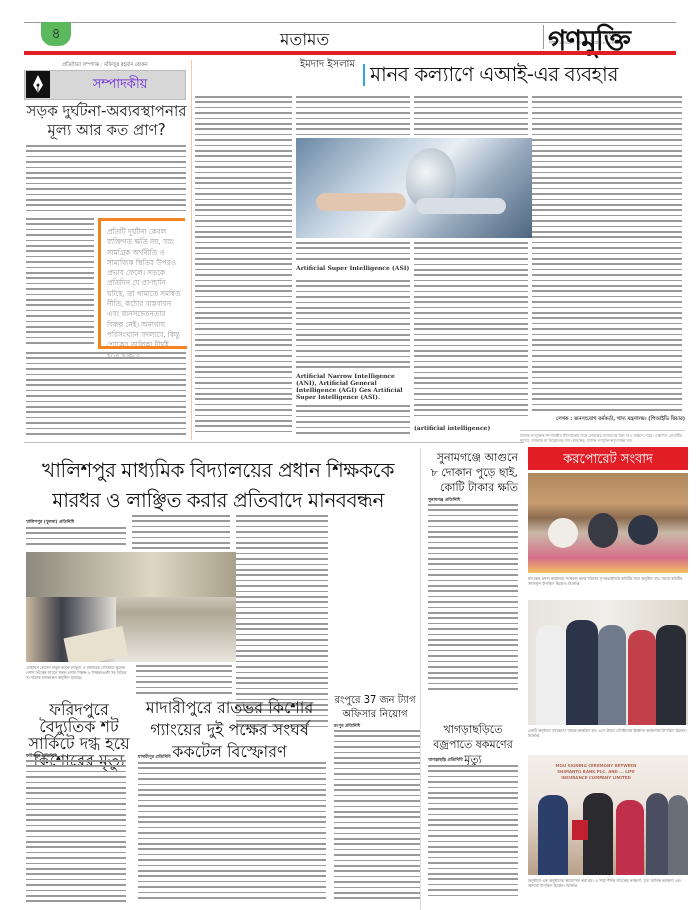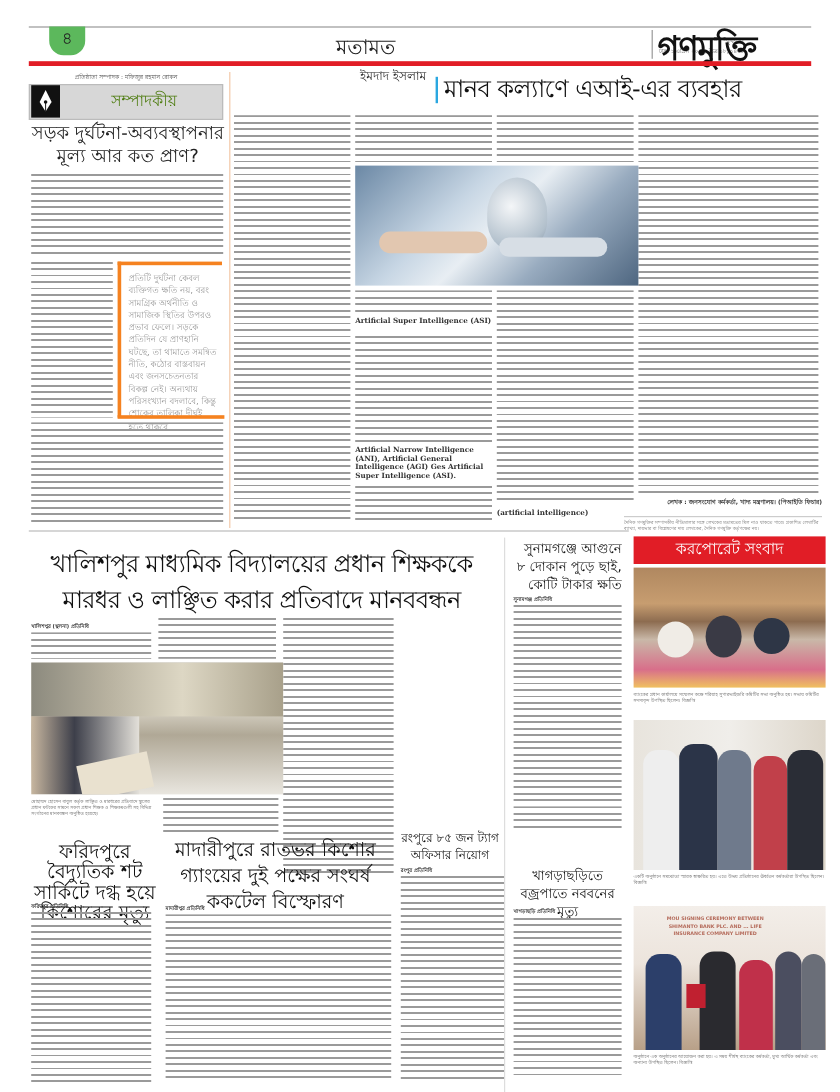--- a/index.html
+++ b/index.html
@@ -10,21 +10,21 @@
 .redbar{left:24px;top:51px;width:652px;height:4px;background:#e11d26}
 .pageno{left:41px;top:22px;width:30px;height:24px;background:#5cb85c;border-radius:0 0 12px 12px;color:#222;font-size:14px;text-align:center;line-height:22px}
 .section{left:280px;top:26px;font-size:17px;color:#222;font-family:"DejaVu Serif",serif}
 .day{left:500px;top:29px;font-size:6px;color:#555;width:120px;text-align:right}
 .date{left:430px;top:40px;font-size:4.5px;color:#555;width:190px;text-align:right}
 .vsep{left:543px;top:25px;width:1px;height:24px;background:#999}
 .logo{left:548px;top:19px;font-size:28px;font-weight:bold;color:#111;font-family:"DejaVu Serif",serif;letter-spacing:-1px}
 .founder{left:30px;top:61px;width:150px;text-align:center;font-size:5px;color:#555}
 .edbox{left:24px;top:70px;width:162px;height:30px;background:#d7d7d7;border:1px solid #bbb}
 .penbox{left:26px;top:71px;width:24px;height:27px;background:#111}
-.edtitle{left:60px;top:74px;width:120px;text-align:center;font-size:13px;color:#4d7c0f}
+.edtitle{left:60px;top:74px;width:120px;text-align:center;font-size:13px;color:#6d28d9}
 .edhead{left:24px;top:102px;width:165px;text-align:center;font-size:15px;line-height:19px;color:#222}
 .lines{background:repeating-linear-gradient(to bottom,#9a9a9a 0,#9a9a9a 1.6px,transparent 1.6px,transparent 5.4px)}
 .quote{left:98px;top:218px;width:87px;height:130px;border-left:3px solid #f58220;border-top:3px solid #f58220;padding:6px 4px 4px 6px;font-size:7.2px;line-height:10.3px;color:#999}
 .quoteb{left:98px;top:346px;width:89px;height:3px;background:#f58220}
 .colsep{width:1px;background:#f3c9a8}
 .byline{left:300px;top:56px;font-size:10px;color:#222}
 .byline-bar{left:363px;top:64px;width:2px;height:22px;background:#2aa7e0}
 .arthead{left:370px;top:59px;font-size:20px;color:#111;letter-spacing:-0.5px}
 .robot{left:296px;top:138px;width:236px;height:100px;background:linear-gradient(135deg,#6b88a5 0%,#c7d6e4 35%,#e8eef3 50%,#98abbf 70%,#4e6680 100%);overflow:hidden}
 .robot .head{position:absolute;left:110px;top:10px;width:50px;height:60px;border-radius:50% 50% 40% 40%;background:radial-gradient(circle at 40% 40%,#f4f6f8,#b2c0cc 70%,#7c8da0)}
@@ -124,26 +124,26 @@
 <div class="abs lines" style="left:428px;top:504px;width:90px;height:165px"></div>
 
 <div class="abs subhead" style="left:24px;top:701px;width:110px">ফরিদপুরে বৈদ্যুতিক শট সার্কিটে দগ্ধ হয়ে কিশোরের মৃত্যু</div>
 <div class="abs small-src" style="left:26px;top:753px">ফরিদপুর প্রতিনিধি</div>
 <div class="abs lines" style="left:26px;top:760px;width:100px;height:142px"></div>
 
 <div class="abs subhead" style="left:132px;top:697px;width:195px;font-size:16px;line-height:22px">মাদারীপুরে রাতভর কিশোর গ্যাংয়ের দুই পক্ষের সংঘর্ষ ককটেল বিস্ফোরণ</div>
 <div class="abs small-src" style="left:138px;top:754px">মাদারীপুর প্রতিনিধি</div>
 <div class="abs lines" style="left:138px;top:762px;width:188px;height:140px"></div>
 
-<div class="abs subhead" style="left:330px;top:693px;width:90px;font-size:10px;line-height:14px">রংপুরে ৮৫ জন ট্যাগ অফিসার নিয়োগ</div>
+<div class="abs subhead" style="left:330px;top:693px;width:90px;font-size:10px;line-height:14px">রংপুরে 37 জন ট্যাগ অফিসার নিয়োগ</div>
 <div class="abs small-src" style="left:334px;top:723px">রংপুর প্রতিনিধি</div>
 <div class="abs lines" style="left:334px;top:730px;width:86px;height:170px"></div>
 
 <div class="abs lines" style="left:428px;top:672px;width:90px;height:20px"></div>
-<div class="abs subhead" style="left:426px;top:722px;width:94px;font-size:11px;line-height:15px">খাগড়াছড়িতে বজ্রপাতে নববনের মৃত্যু</div>
+<div class="abs subhead" style="left:426px;top:722px;width:94px;font-size:11px;line-height:15px">খাগড়াছড়িতে বজ্রপাতে ষকমণের মৃত্যু</div>
 <div class="abs small-src" style="left:428px;top:757px">খাগড়াছড়ি প্রতিনিধি</div>
 <div class="abs lines" style="left:428px;top:765px;width:90px;height:135px"></div>
 
 <div class="abs corp">করপোরেট সংবাদ</div>
 
 <div class="abs photo" style="left:528px;top:473px;width:160px;height:100px;background:linear-gradient(180deg,#b08860 0%,#c79d70 30%,#8d6c50 45%,#c9b8a8 60%,#d86f8a 85%,#f0c060 100%)">
   <div style="position:absolute;left:20px;top:45px;width:30px;height:30px;border-radius:50%;background:#f0ece6"></div>
   <div style="position:absolute;left:60px;top:40px;width:30px;height:35px;border-radius:50%;background:#3a3a45"></div>
   <div style="position:absolute;left:100px;top:42px;width:30px;height:30px;border-radius:50%;background:#2e3646"></div>
 </div>

